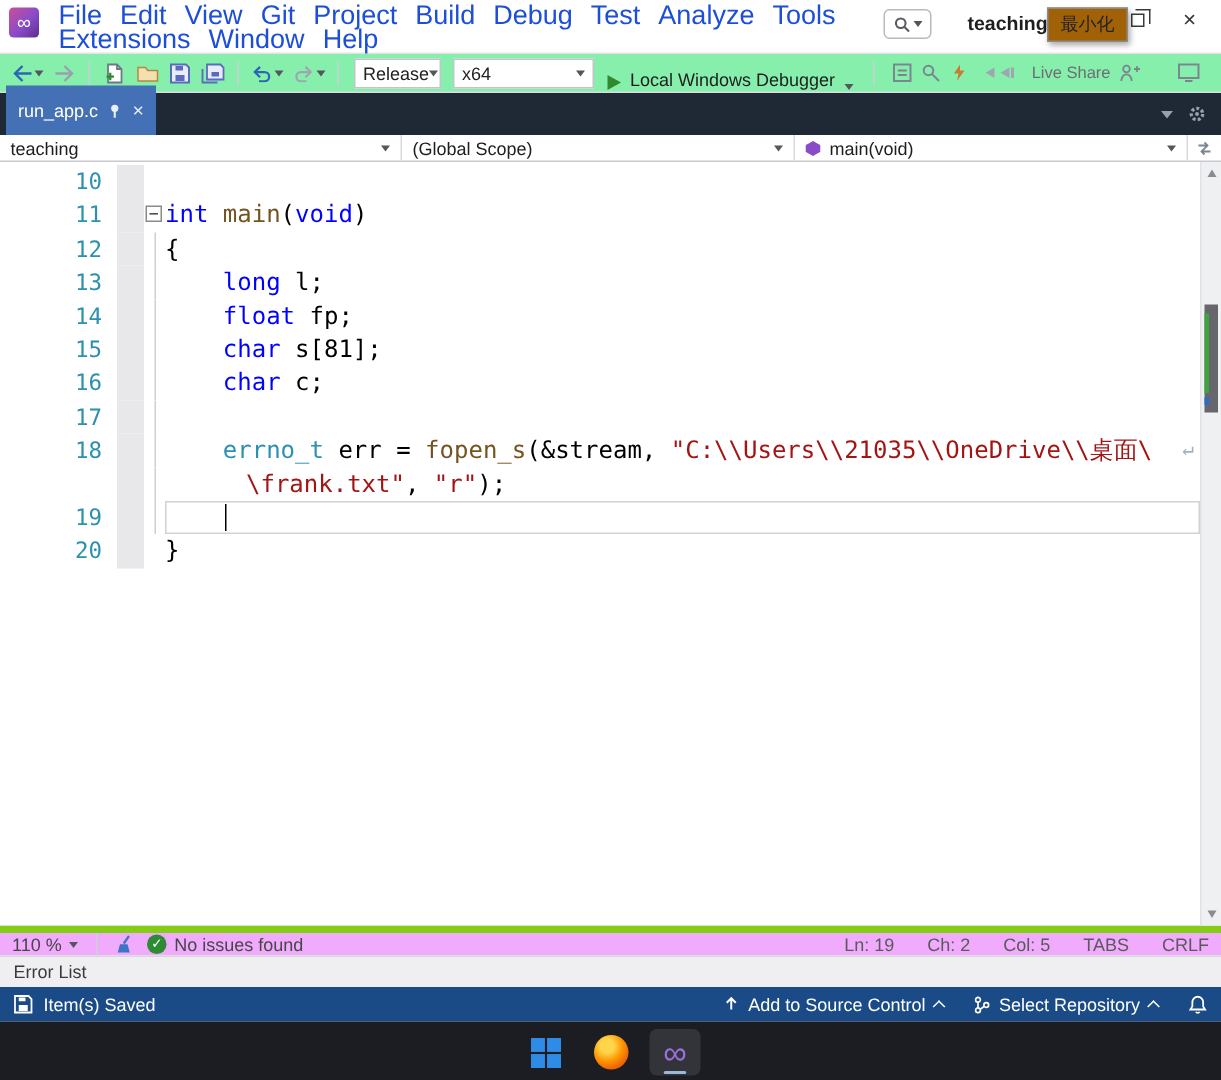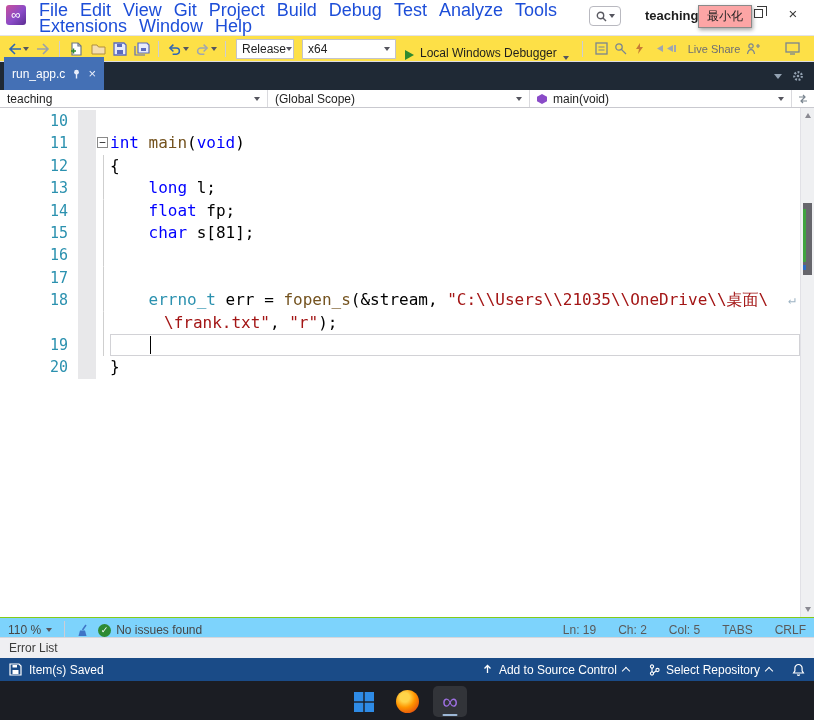--- a/index.html
+++ b/index.html
@@ -7,29 +7,29 @@
 body{font-family:"Liberation Sans",sans-serif;background:#000}
 .app{width:814px;height:720px;display:flex;flex-direction:column;background:#fff}
 
 
 .titlebar{height:36px;background:#ffffff;position:relative;display:flex;align-items:flex-start;padding-top:2px;border-bottom:1px solid #e3e3e7;flex:0 0 auto}
 .vslogo{width:20px;height:20px;margin:3px 7px 0 6px;border-radius:3px;background:linear-gradient(135deg,#c94f9b,#8a4bc8 55%,#5c2d91);color:#fff;font-size:13px;line-height:20px;text-align:center}
 .menus{width:540px;display:flex;flex-wrap:wrap}
 .menu-item{font-size:18px;color:#1d4ed8;padding:1px 6px;height:16px;line-height:14px;cursor:default}
 .searchbox{margin:4px 0 0 16px;width:32px;height:20px;border:1px solid #b9b9c0;border-radius:4px;display:flex;align-items:center;justify-content:center;gap:2px;background:#fff}
 .win-title{margin:6px 0 0 24px;font-size:13px;font-weight:bold;color:#1e1e1e}
-.tooltip{position:absolute;right:62px;top:5px;background:#fca5a5;border:1px solid #8a8a8a;box-shadow:1px 2px 4px rgba(0,0,0,.35);padding:2px 8px;font-size:12px;color:#222;z-index:9}
+.tooltip{position:absolute;right:62px;top:5px;background:#a16207;border:1px solid #8a8a8a;box-shadow:1px 2px 4px rgba(0,0,0,.35);padding:2px 8px;font-size:12px;color:#222;z-index:9}
 .winbtn{position:absolute;top:0;height:27px;width:36px;display:flex;align-items:center;justify-content:center;color:#3a3a3a;font-size:13px}
 .btn-restore{right:38px}
 .btn-close{right:0;width:42px;font-size:15px}
 .restore-glyph{width:9px;height:9px;border:1px solid #3a3a3a;position:relative;background:#fff}
 .restore-glyph:before{content:'';position:absolute;left:2px;top:-4px;width:9px;height:9px;border:1px solid #3a3a3a;border-bottom:none;border-left:none}
 
 
-.toolbar{height:26px;background:#fde047;display:flex;align-items:center;padding:0 6px;gap:2px;flex:0 0 auto;border-bottom:1px solid #dcdce2}
+.toolbar{height:26px;background:#86efac;display:flex;align-items:center;padding:0 6px;gap:2px;flex:0 0 auto;border-bottom:1px solid #dcdce2}
 .tbtn{height:22px;min-width:20px;display:flex;align-items:center;justify-content:center;gap:1px;padding:0 2px}
 .tsep{width:1px;height:16px;background:#cdcdd5;margin:0 4px}
 .combo{height:20px;background:#fff;border:1px solid #c3c3cc;display:flex;align-items:center;font-size:12px;color:#222;padding:0 5px;justify-content:space-between}
 .combo-release{width:58px;margin-left:4px}
 .combo-x64{width:94px;margin-left:6px}
 .caret-d{width:0;height:0;border-left:3.5px solid transparent;border-right:3.5px solid transparent;border-top:4px solid #55555e}
 .run{display:flex;align-items:flex-end;gap:6px;padding:0 7px;height:22px}
 .play{width:0;height:0;border-left:9px solid #2f8a2f;border-top:5.5px solid transparent;border-bottom:5.5px solid transparent}
 .run-label{font-size:12px;color:#1e1e1e;white-space:nowrap}
 .gicons{display:flex;align-items:center;gap:6px;margin-left:6px}
@@ -69,21 +69,21 @@
 
 .vscroll{position:absolute;top:0;right:0;bottom:0;width:14px;background:#eff0f2;border-left:1px solid #e1e1e6}
 .sarr{position:absolute;left:3.5px;width:0;height:0}
 .sarr.up{top:5px;border-left:3.5px solid transparent;border-right:3.5px solid transparent;border-bottom:5px solid #8a8a92}
 .sarr.down{bottom:5px;border-left:3.5px solid transparent;border-right:3.5px solid transparent;border-top:5px solid #8a8a92}
 .sthumb{position:absolute;left:2px;right:2px;top:95px;height:72px;background:#66666c}
 .smark-green{position:absolute;left:2px;width:3px;top:101px;height:53px;background:#3fa33f}
 .smark-blue{position:absolute;left:2px;width:3px;top:157px;height:5px;background:#2d6bc4}
 
 
-.edstatus{height:20px;background:#7dd3fc;border-top:1px solid #84cc16;display:flex;align-items:flex-end;font-size:12px;color:#474747;padding:0 8px;gap:8px;flex:0 0 auto}
+.edstatus{height:20px;background:#f0abfc;border-top:5px solid #84cc16;display:flex;align-items:center;font-size:12px;color:#474747;padding:0 8px;gap:8px;flex:0 0 auto}
 .zoom{display:flex;align-items:center;gap:5px}
 .health{display:flex;align-items:center;gap:5px}
 .checkcircle{width:13px;height:13px;border-radius:50%;background:#2e8b33;color:#fff;font-size:9px;line-height:13px;text-align:center}
 .edstats{margin-left:auto;display:flex;gap:22px;color:#5a5a5a}
 
 
 .errorlist{height:21px;background:#efeff2;border-top:1px solid #d6d6db;display:flex;align-items:center;padding:0 9px;font-size:12px;color:#3b3b3b;flex:0 0 auto}
 
 
 .statusbar{height:23px;background:#1a4b87;color:#fff;display:flex;align-items:center;font-size:12px;padding:0 9px;gap:7px;flex:0 0 auto}
@@ -342,20 +342,21 @@
         <div class="ln-row">
           <div class="ln-num">15</div>
           <div class="ln-ind"></div>
           <div class="ln-out guide"></div>
           <div class="ln-code"><span class="tk-pl">    </span><span class="tk-kw">char</span><span class="tk-pl"> s[81];</span></div>
         </div>
         <div class="ln-row">
           <div class="ln-num">16</div>
           <div class="ln-ind"></div>
           <div class="ln-out guide"></div>
+          <div class="ln-code"><span class="tk-pl">    </span><span class="tk-kw">char</span><span class="tk-pl"> c;</span></div>
         </div>
         <div class="ln-row">
           <div class="ln-num">17</div>
           <div class="ln-ind"></div>
           <div class="ln-out guide"></div>
           <div class="ln-code"></div>
         </div>
         <div class="ln-row">
           <div class="ln-num">18</div>
           <div class="ln-ind"></div>

